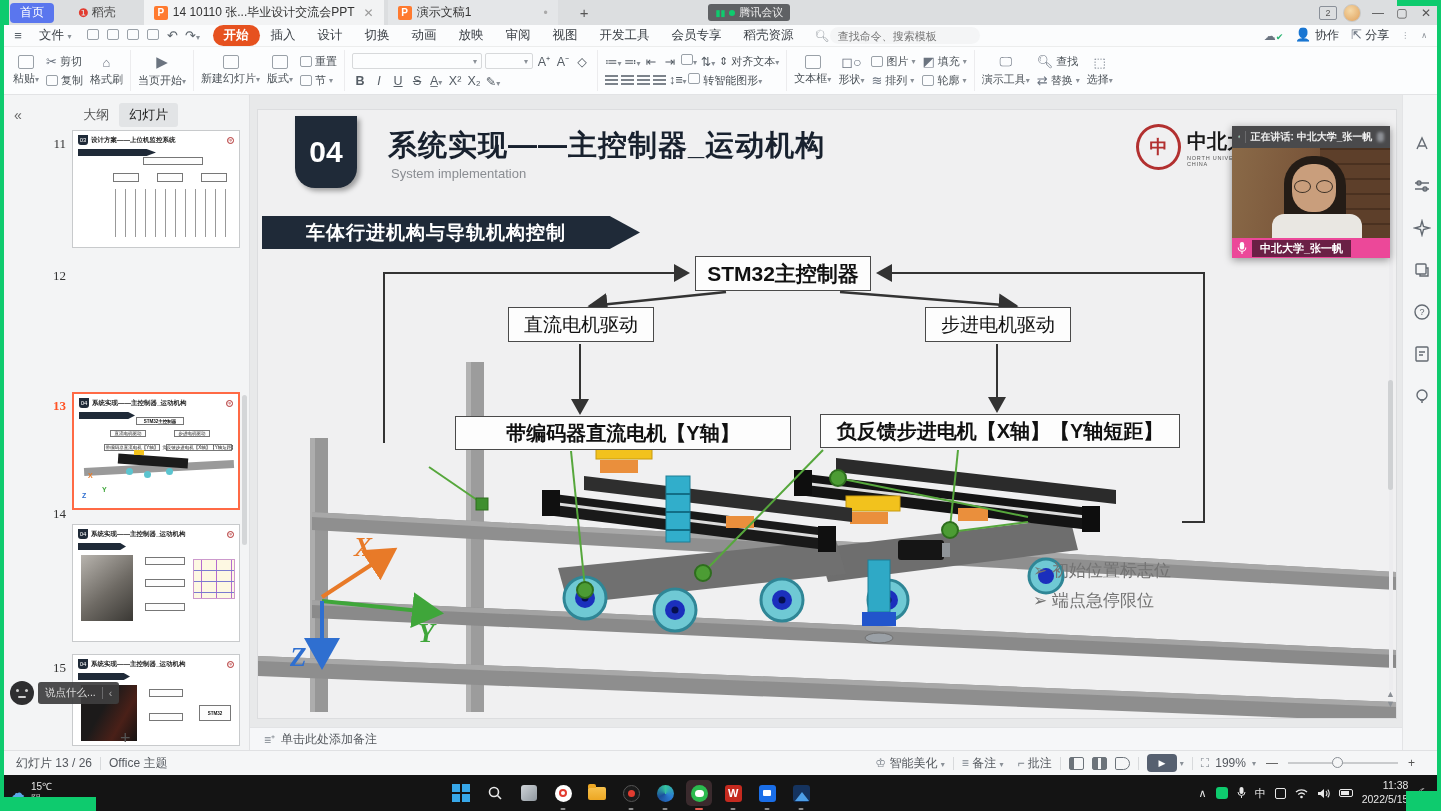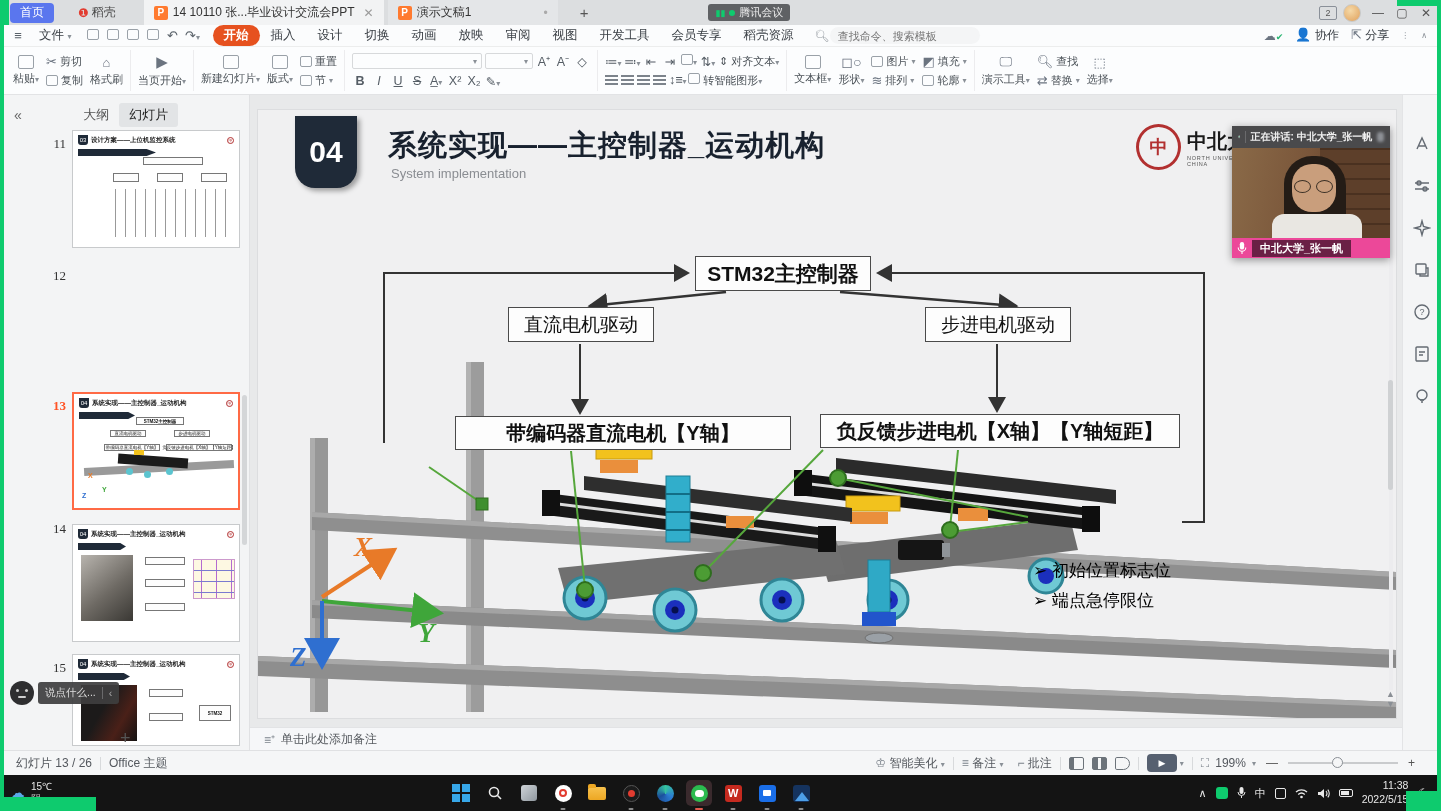--- a/index.html
+++ b/index.html
@@ -64,21 +64,21 @@
   
   #slide-area { left:250px; top:95px; width:1152px; height:655px; background:#e8e9ea; }
   #slide { position:absolute; left:8px; top:15px; width:1138px; height:608px; background:#f0f0f1; box-shadow:0 0 0 1px #dcdddf; }
   #badge04 { position:absolute; left:37px; top:6px; width:62px; height:72px; background:#1f2a38; border-radius:0 0 20px 20px; color:#fff; font-size:30px; font-weight:bold; display:flex; align-items:center; justify-content:center; box-shadow:3px 3px 5px rgba(0,0,0,.35); }
   #s-title { position:absolute; left:130px; top:16px; font-size:29px; font-weight:900; color:#18212e; letter-spacing:1px; }
   #s-sub { position:absolute; left:133px; top:56px; font-size:13px; color:#8a8d92; }
   #s-banner { position:absolute; left:4px; top:106px; width:378px; height:33px; background:#1f2a38; clip-path:polygon(0 0,92% 0,100% 50%,92% 100%,0 100%); color:#fff; font-size:19px; font-weight:bold; display:flex; align-items:center; padding-left:44px; letter-spacing:1px; }
   #s-logo { position:absolute; left:878px; top:14px; width:150px; display:flex; align-items:center; gap:6px; }
   .seal { width:46px; height:46px; border:3px solid #b23030; border-radius:50%; color:#b23030; display:flex; align-items:center; justify-content:center; font-size:18px; font-weight:bold; font-family:"Liberation Serif",serif; }
   .dbox { position:absolute; background:#fdfdfd; border:1.5px solid #4a4a4a; color:#111; display:flex; align-items:center; justify-content:center; z-index:3; white-space:nowrap; }
-  .bullets { position:absolute; left:775px; top:446px; z-index:3; font-size:17px; color:#000000; line-height:1.75; }
+  .bullets { position:absolute; left:775px; top:446px; z-index:3; font-size:17px; color:#737373; line-height:1.75; }
   .axis-label { position:absolute; z-index:3; font-family:"Liberation Serif",serif; font-weight:bold; font-style:italic; font-size:27px; }
   #slide-scroll { position:absolute; right:2px; top:20px; width:7px; height:560px; }
   #slide-scroll .track{ position:absolute; left:2px; top:0; width:4px; height:100%; background:#ececee;}
   #slide-scroll .thumbbar { position:absolute; left:1px; top:250px; width:5px; height:110px; background:#cfd1d3; border-radius:3px; }
 
   
   #notesbar { position:absolute; left:0px; top:632px; width:1152px; height:23px; background:#f6f7f9; border-top:1px solid #e2e3e5; display:flex; align-items:center; gap:6px; padding-left:14px; font-size:12px; color:#55595e; }
 
   
   #right-rail { left:1402px; top:95px; width:39px; height:655px; background:#f4f5f6; border-left:1px solid #e3e4e6; display:flex; flex-direction:column; align-items:center; padding-top:40px; gap:24px; }
@@ -378,21 +378,21 @@
       <div style="position:absolute;left:44px;top:62px;width:70px;height:10px;background:#1b1b1b;transform:rotate(4deg)"></div>
       <div style="position:absolute;left:52px;top:74px;width:7px;height:7px;border-radius:50%;background:#5bc4cf"></div>
       <div style="position:absolute;left:70px;top:77px;width:7px;height:7px;border-radius:50%;background:#5bc4cf"></div>
       <div style="position:absolute;left:92px;top:74px;width:7px;height:7px;border-radius:50%;background:#5bc4cf"></div>
       <div style="position:absolute;left:60px;top:56px;width:10px;height:5px;background:#f2c21d"></div>
       <div style="position:absolute;left:14px;top:78px;font-size:7px;color:#e87a28;font-weight:bold">X</div>
       <div style="position:absolute;left:28px;top:92px;font-size:7px;color:#3fa63a;font-weight:bold">Y</div>
       <div style="position:absolute;left:8px;top:98px;font-size:7px;color:#2f6fd0;font-weight:bold">Z</div>
     </div>
 
-    <span class="tnum" style="top:426px">14</span>
+    <span class="tnum" style="top:411px">14</span>
     <div class="thumb" style="top:429px">
       <div class="th-head">
           <span class="th-badge">04</span>
           <span class="th-title">系统实现——主控制器_运动机构</span>
           <span class="th-logo">中</span>
         </div>
       <div class="th-banner" style="width:48px"></div>
       <div style="position:absolute;left:8px;top:30px;width:52px;height:66px;background:linear-gradient(140deg,#b8b4ae,#6e6a64 55%,#3a3834)"></div>
       <div class="mini-box" style="left:72px;top:32px;width:40px;height:8px"></div>
       <div class="mini-box" style="left:72px;top:54px;width:40px;height:8px"></div>
@@ -525,20 +525,21 @@
         </g>
 
         <line x1="64" y1="487" x2="136" y2="440" stroke="#e87a28" stroke-width="4" marker-end="url(#ao)"></line>
         <line x1="64" y1="491" x2="182" y2="503" stroke="#3fa63a" stroke-width="4" marker-end="url(#ag)"></line>
         <line x1="64" y1="491" x2="64" y2="556" stroke="#2f6fd0" stroke-width="4" marker-end="url(#az)"></line>
       </svg>
 
       <div id="badge04">04</div>
       <div id="s-title">系统实现——主控制器_运动机构</div>
       <div id="s-sub">System implementation</div>
+      <div id="s-banner">车体行进机构与导轨机构控制</div>
       <div id="s-logo">
         <div class="seal">中</div>
         <div>
           <div style="font-family:'Liberation Serif',serif;font-size:20px;font-weight:bold;color:#1a1a1a">中北大学</div>
           <div style="font-size:5.5px;letter-spacing:.8px;color:#555">NORTH UNIVERSITY OF CHINA</div>
         </div>
       </div>
 
       <div class="dbox" style="left:437px;top:146px;width:176px;height:35px;font-size:21px;font-weight:bold">STM32主控制器</div>
       <div class="dbox" style="left:250px;top:197px;width:146px;height:35px;font-size:19px">直流电机驱动</div>

